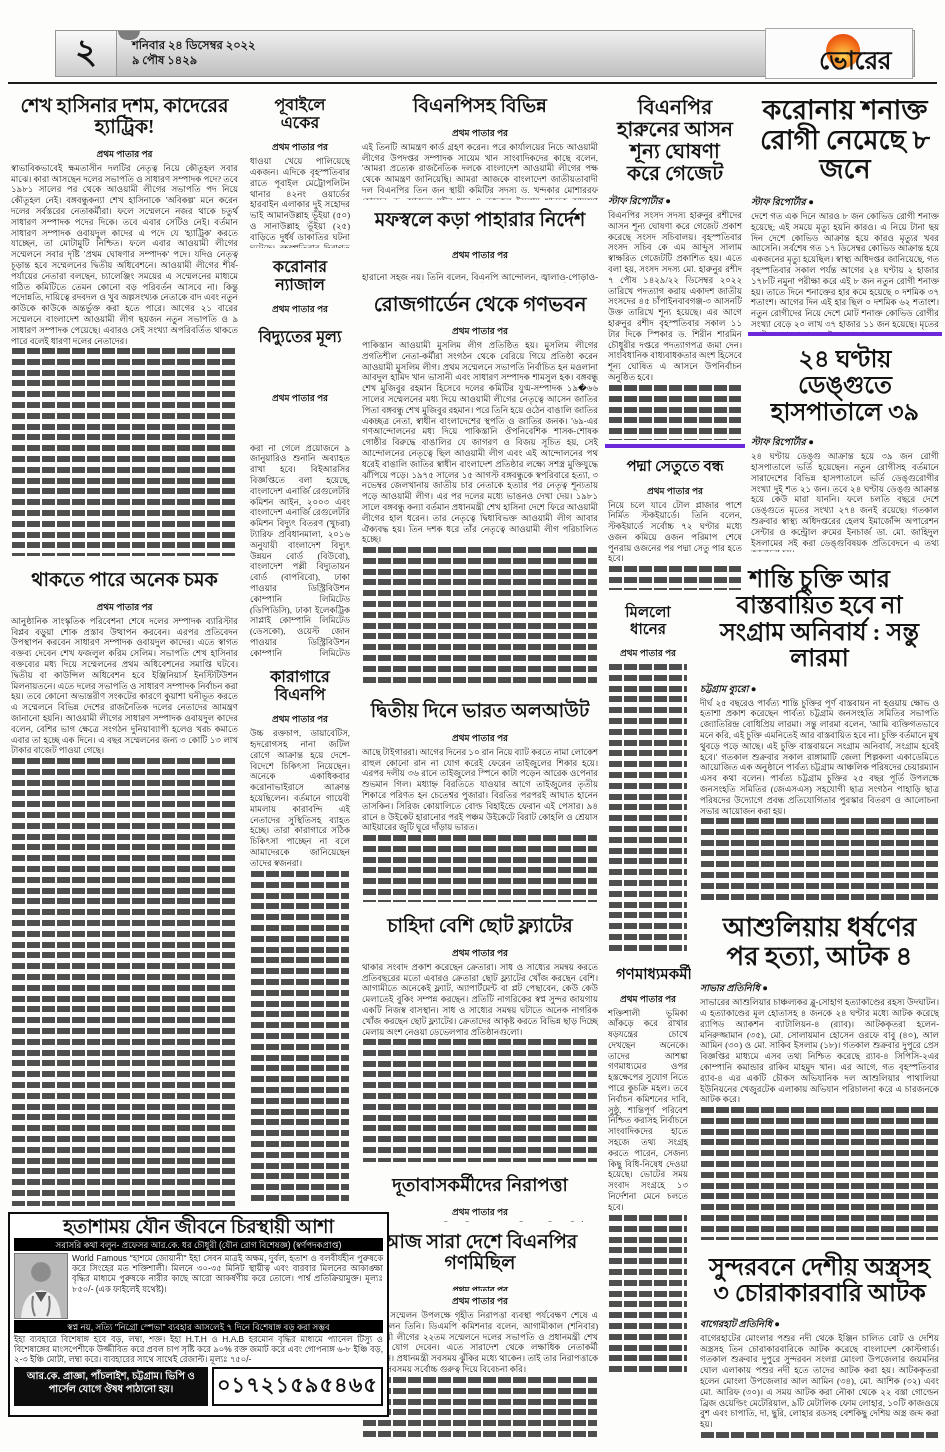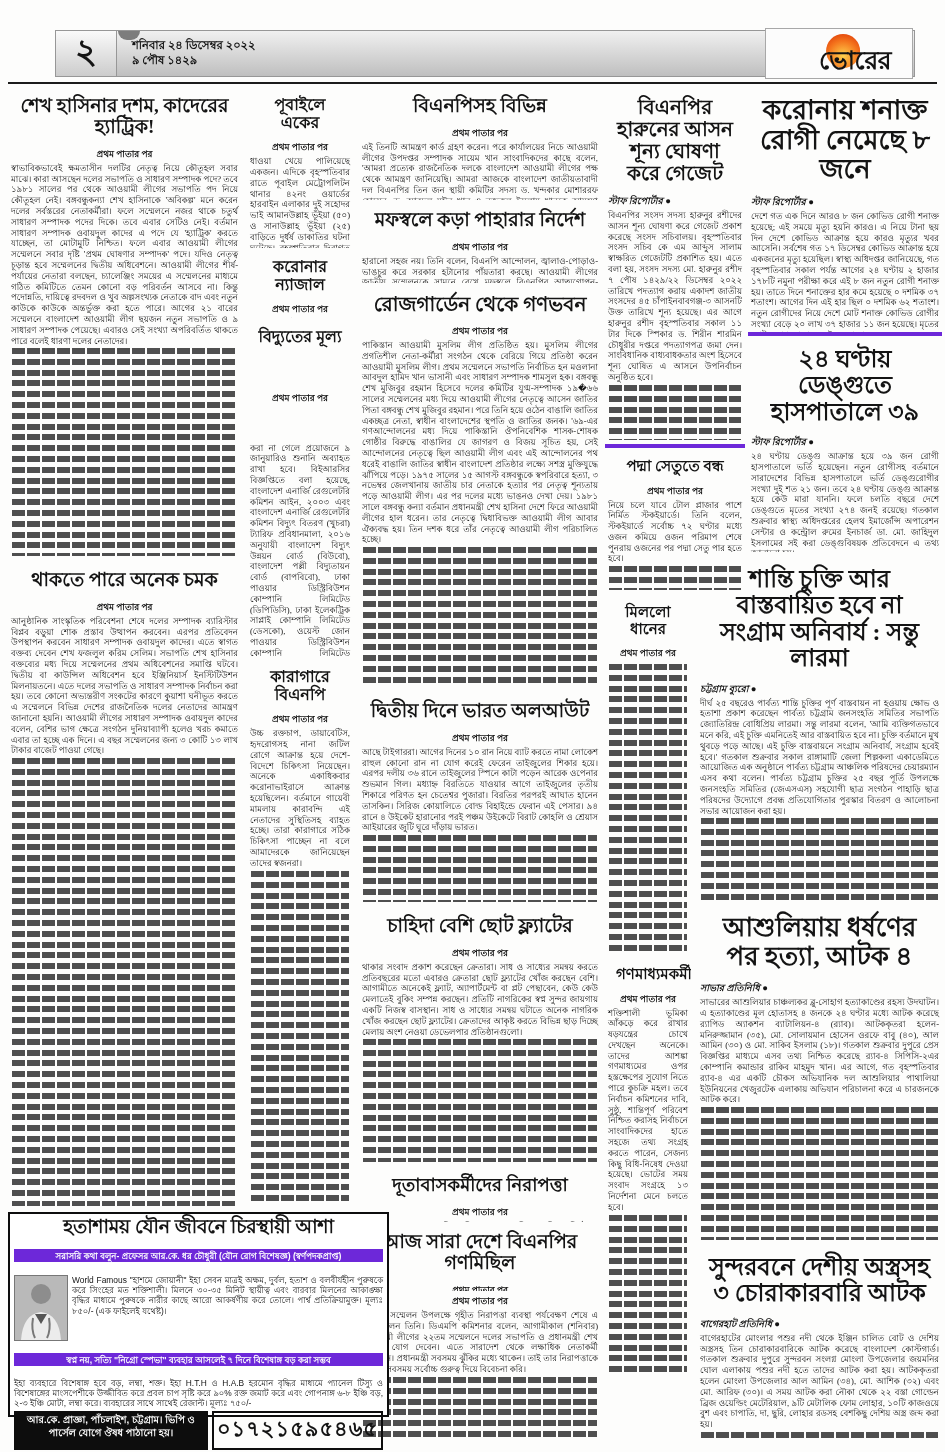--- a/index.html
+++ b/index.html
@@ -33,22 +33,22 @@
   .fill{flex:1;margin:2px 1px 0;opacity:.78;
     background:
       repeating-linear-gradient(to right, rgba(255,255,255,0) 0 13px, #fdfdfc 13px 15px),
       repeating-linear-gradient(to bottom, #1f1f1f 0 6px, #fdfdfc 6px 10.8px);}
   .rule-top{border-top:4px solid #6d28d9;}
   
   .ad{position:absolute;left:8px;top:1212px;width:381px;height:205px;border:2px solid #0d0d0d;
       background:#fff;box-sizing:border-box;padding:2px 4px;display:flex;flex-direction:column;
       font-family:"Liberation Sans","DejaVu Sans",sans-serif;}
   .ad-h{text-align:center;font-weight:800;font-size:19px;line-height:21px;letter-spacing:-0.3px;}
-  .ad-bar{background:#6d28d9;color:#fff;text-align:center;font-size:8.6px;font-weight:bold;
-      padding:1.5px 2px;margin:12px 0;line-height:10px;}
+  .ad-bar{background:#000000;color:#fff;text-align:center;font-size:8.6px;font-weight:normal;
+      padding:1.5px 2px;margin:1px 0;line-height:10px;}
   .ad-row{display:flex;gap:4px;align-items:flex-start;margin-top:1px;}
   .ad-photo{width:52px;height:64px;flex:none;border:1px solid #777;}
   .ad-p{font-size:8.4px;line-height:10.2px;text-align:justify;margin:0;}
   .ad-footer{display:flex;margin-top:2px;align-items:stretch;}
   .ad-addr{background:#0d0d0d;color:#fff;font-size:9.8px;font-weight:bold;padding:2px 5px;
       flex:1.1;line-height:13px;text-align:center;}
   .ad-phone{flex:1;display:flex;align-items:center;justify-content:center;font-size:21px;
       font-weight:800;border:2px solid #0d0d0d;margin-left:4px;letter-spacing:1px;text-align:right;}
 </style>
 </head>
@@ -110,21 +110,21 @@
       <div class="fill"></div>
     </article>
   </div>
 
   <div class="col" style="left:359px;top:86px;width:242px;height:1360px;">
     <article class="story" style="height:114px;">
       <h2 class="h-19">বিএনপিসহ বিভিন্ন</h2>
       <div class="kicker">প্রথম পাতার পর</div>
       <p class="body">এই তিনটি আমন্ত্রণ কার্ড গ্রহণ করেন। পরে কার্যালয়ের নিচে আওয়ামী লীগের উপদপ্তর সম্পাদক সায়েম খান সাংবাদিকদের কাছে বলেন, 'আমরা প্রত্যেক রাজনৈতিক দলকে বাংলাদেশ আওয়ামী লীগের পক্ষ থেকে আমন্ত্রণ জানিয়েছি। আমরা আজকে বাংলাদেশ জাতীয়তাবাদী দল বিএনপির তিন জন স্থায়ী কমিটির সদস্য ড. খন্দকার মোশাররফ হোসেন, ড. আবদুল মঈন খান ও নজরুল ইসলাম খানকে আমন্ত্রণ জানিয়েছি। তাদের কার্ড আমরা পৌঁছিয়ে দিয়েছি।' এছাড়াও জাতীয় পার্টি, বাংলাদেশের কমিউনিস্ট পার্টি (সিপিবি), বাংলাদেশের ওয়ার্কার্স পার্টি, জাতীয় সমাজতান্ত্রিক দল (জাসদ), বিকল্প ধারা বাংলাদেশ, জাতীয় গণতান্ত্রিক লীগ, জাতীয় পার্টি (জেপি), সাম্যবাদী দলসহ মুক্তিযুদ্ধের পক্ষের সকল দলকে সম্মেলনে আমন্ত্রণ জানানো হয়েছে।</p>
     </article>
-    <article class="story" style="height:83px;">
+    <article class="story" style="height:83px;gap:8px;">
       <h2 class="h-19">মফস্বলে কড়া পাহারার নির্দেশ</h2>
       <div class="kicker">প্রথম পাতার পর</div>
       <p class="body">হারানো সহজ নয়। তিনি বলেন, বিএনপি আন্দোলন, জ্বালাও-পোড়াও-ভাঙচুর করে সরকার হটানোর পাঁয়তারা করছে। আওয়ামী লীগের জাতীয় সম্মেলনকে সামনে রেখে মফস্বলে বিএনপির আত্মগোপন-অগ্নিসংযোগের পরিকল্পনা আছে। আওয়ামী লীগের এই নেতা বলেন, জাতীয় সম্মেলনে অনেক নেতাকর্মী ঢাকায় আসবেন। কিন্তু পুরো এলাকা খালি করে আসা যাবে না। মফস্বল খালি পেয়ে বিএনপি আত্মগোপন-অগ্নিসংযোগ করতে পারে। কাদের বলেন, ১০ ডিসেম্বরের মতো মফস্বলেও সতর্ক পাহারায় থাকতে হবে। দেশের সব জেলা, উপজেলায়, ইউনিয়নে সর্বত্র সতর্ক পাহারায় রাখতে হবে।</p>
     </article>
     <article class="story" style="height:408px;">
       <h2 class="h-20">রোজগার্ডেন থেকে গণভবন</h2>
       <div class="kicker">প্রথম পাতার পর</div>
       <p class="body">পাকিস্তান আওয়ামী মুসলিম লীগ প্রতিষ্ঠিত হয়। মুসলিম লীগের প্রগতিশীল নেতা-কর্মীরা সংগঠন থেকে বেরিয়ে গিয়ে প্রতিষ্ঠা করেন আওয়ামী মুসলিম লীগ। প্রথম সম্মেলনে সভাপতি নির্বাচিত হন মওলানা আবদুল হামিদ খান ভাসানী এবং সাধারণ সম্পাদক শামসুল হক। বঙ্গবন্ধু শেখ মুজিবুর রহমান হিসেবে দলের কমিটির যুগ্ম-সম্পাদক ১৯�৬৬ সালের সম্মেলনের মধ্য দিয়ে আওয়ামী লীগের নেতৃত্বে আসেন জাতির পিতা বঙ্গবন্ধু শেখ মুজিবুর রহমান। পরে তিনি হয়ে ওঠেন বাঙালি জাতির একচ্ছত্র নেতা, স্বাধীন বাংলাদেশের স্থপতি ও জাতির জনক। '৬৯-এর গণআন্দোলনের মধ্য দিয়ে পাকিস্তানি ঔপনিবেশিক শাসক-শোষক গোষ্ঠীর বিরুদ্ধে বাঙালির যে জাগরণ ও বিজয় সূচিত হয়, সেই আন্দোলনের নেতৃত্বে ছিল আওয়ামী লীগ এবং এই আন্দোলনের পথ ধরেই বাঙালি জাতির স্বাধীন বাংলাদেশ প্রতিষ্ঠার লক্ষ্যে সশস্ত্র মুক্তিযুদ্ধে ঝাঁপিয়ে পড়ে। ১৯৭৫ সালের ১৫ আগস্ট বঙ্গবন্ধুকে স্বপরিবারে হত্যা, ৩ নভেম্বর জেলখানায় জাতীয় চার নেতাকে হত্যার পর নেতৃত্ব শূন্যতায় পড়ে আওয়ামী লীগ। এর পর দলের মধ্যে ভাঙনও দেখা দেয়। ১৯৮১ সালে বঙ্গবন্ধু কন্যা বর্তমান প্রধানমন্ত্রী শেখ হাসিনা দেশে ফিরে আওয়ামী লীগের হাল ধরেন। তার নেতৃত্বে দ্বিধাবিভক্ত আওয়ামী লীগ আবার ঐক্যবদ্ধ হয়। তিন দশক ধরে তাঁর নেতৃত্বে আওয়ামী লীগ পরিচালিত হচ্ছে।</p>
       <div class="fill"></div>
     </article>

